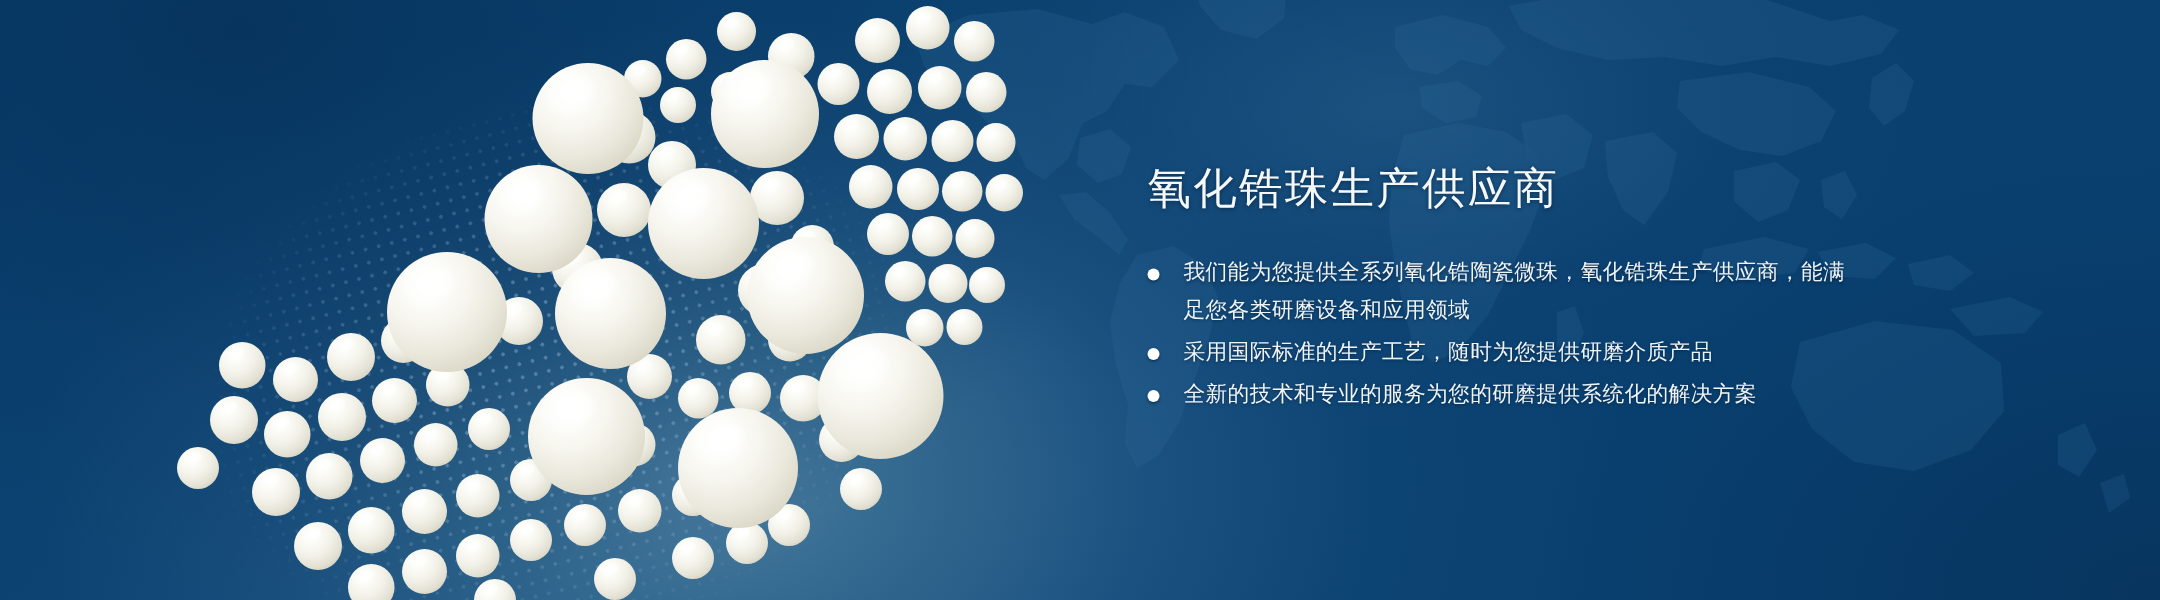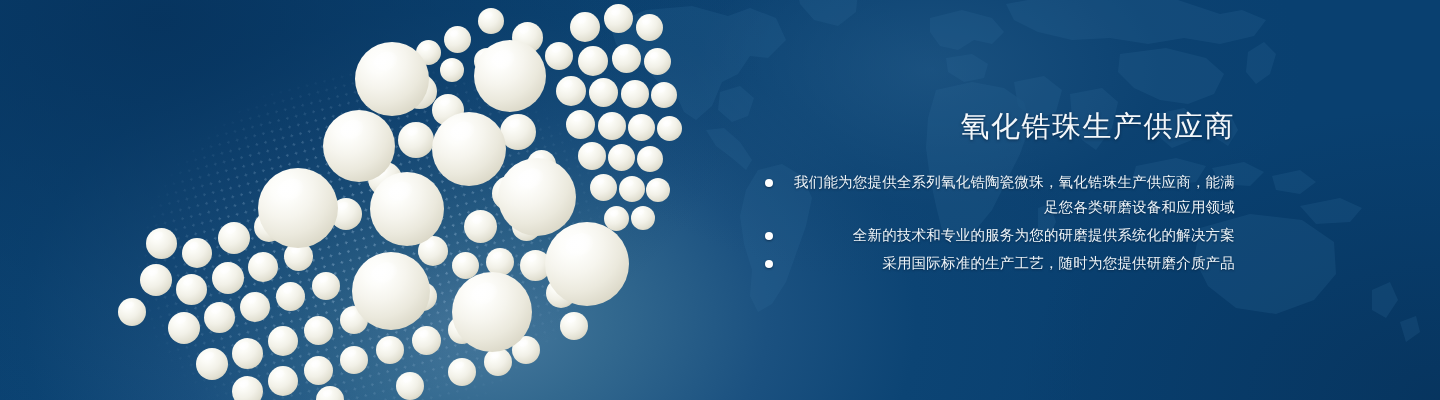--- a/index.html
+++ b/index.html
@@ -87,21 +87,20 @@
     background:
       radial-gradient(circle at 34% 27%, #ffffff 0%, #fbfbf6 20%, #f2f1e8 45%, #e2e0d2 70%, #cbc7b4 90%, #b6b19c 100%);
   }
 
   
   .content{
     position:absolute;
     left:765px; top:108px;
     width:470px;
     color:#ffffff;
-    text-align:right;
   }
   .headline{
     font-size:29px;
     line-height:36px;
     font-weight:400;
     letter-spacing:1.5px;
     color:#f4f8fb;
     margin:0 0 26px 0;
     text-shadow:0 1px 3px rgba(0,18,40,.55);
   }
@@ -291,22 +290,22 @@
   <div class="content">
     <h1 class="headline">氧化锆珠生产供应商</h1>
 
     <ul class="bullet-list">
       <li class="bullet-item">
         <span class="bullet-dot"></span>
         <span class="bullet-text">我们能为您提供全系列氧化锆陶瓷微珠，氧化锆珠生产供应商，能满足您各类研磨设备和应用领域</span>
       </li>
       <li class="bullet-item">
         <span class="bullet-dot"></span>
-        <span class="bullet-text">全新的技术和专业的服务为您的研磨提供系统化的解决方案</span>
+        <span class="bullet-text">采用国际标准的生产工艺，随时为您提供研磨介质产品</span>
       </li>
       <li class="bullet-item">
         <span class="bullet-dot"></span>
-        <span class="bullet-text">采用国际标准的生产工艺，随时为您提供研磨介质产品</span>
+        <span class="bullet-text">全新的技术和专业的服务为您的研磨提供系统化的解决方案</span>
       </li>
     </ul>
   </div>
 
 </div>
 
 </body></html>

